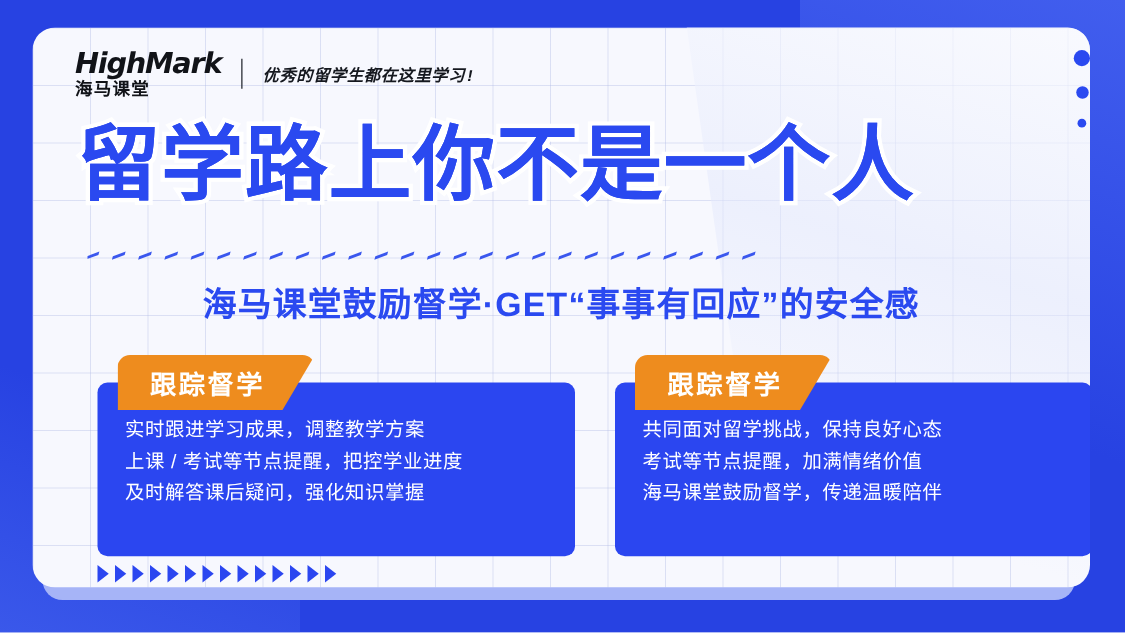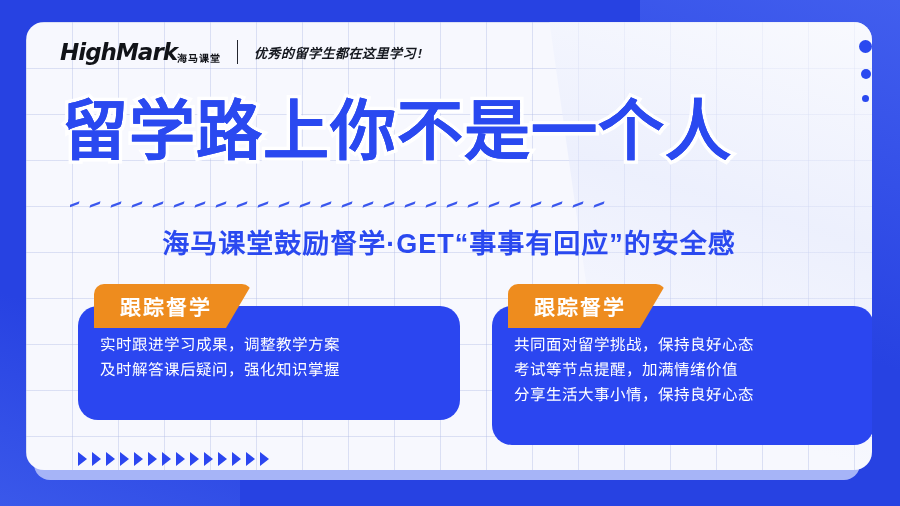--- a/index.html
+++ b/index.html
@@ -85,36 +85,36 @@
     position: absolute;
     left: 34px;
     top: 18px;
     display: flex;
     align-items: center;
     gap: 12px;
   }
   .logo-mark {
     position: relative;
     display: flex;
-    flex-direction: row;
-    align-items: flex-end;
+    flex-direction: column;
+    align-items: flex-start;
     line-height: 1;
   }
   .logo-main {
     font-family: "DejaVu Sans", sans-serif;
     font-weight: bold;
     font-style: italic;
     font-size: 23px;
     letter-spacing: -1px;
     color: #111318;
     white-space: nowrap;
   }
   .logo-cn {
     margin-top: 1px;
-    font-size: 10px;
+    font-size: 14px;
     letter-spacing: 1px;
     color: #111318;
     font-weight: bold;
   }
   .logo-divider {
     width: 1px;
     height: 24px;
     background: #23262E;
     margin: 0 4px;
   }
@@ -202,21 +202,21 @@
     gap: 32px;
   }
   .card {
     position: relative;
     width: 382px;
   }
   .card-body {
     position: relative;
     margin-top: 22px;
     background: #2B46F0;
-    border-radius: 20px;
+    border-radius: 8px;
     padding: 26px 22px 38px 22px;
     min-height: 104px;
     box-sizing: border-box;
   }
   .card-tab {
     position: absolute;
     left: 16px;
     top: 0;
     height: 44px;
     padding: 0 40px 0 26px;
@@ -341,34 +341,35 @@
 
     <div class="cards">
 
       <div class="card">
         <div class="card-tab">
           <span class="card-tab-label">跟踪督学</span>
         </div>
         <div class="card-body">
           <ul class="card-lines">
             <li>实时跟进学习成果，调整教学方案</li>
+            <li>上课 / 考试等节点提醒，把控学业进度</li>
             <li>及时解答课后疑问，强化知识掌握</li>
           </ul>
         </div>
       </div>
 
       <div class="card">
         <div class="card-tab">
           <span class="card-tab-label">跟踪督学</span>
         </div>
         <div class="card-body">
           <ul class="card-lines">
             <li>共同面对留学挑战，保持良好心态</li>
             <li>考试等节点提醒，加满情绪价值</li>
-            <li>分享生活大事小情，保持良好心态</li>
+            <li>海马课堂鼓励督学，传递温暖陪伴</li>
           </ul>
         </div>
       </div>
 
     </div>
 
     <div class="arrow-row" id="arrow-row">
         <span class="arrow"></span>
         <span class="arrow"></span>
         <span class="arrow"></span>

